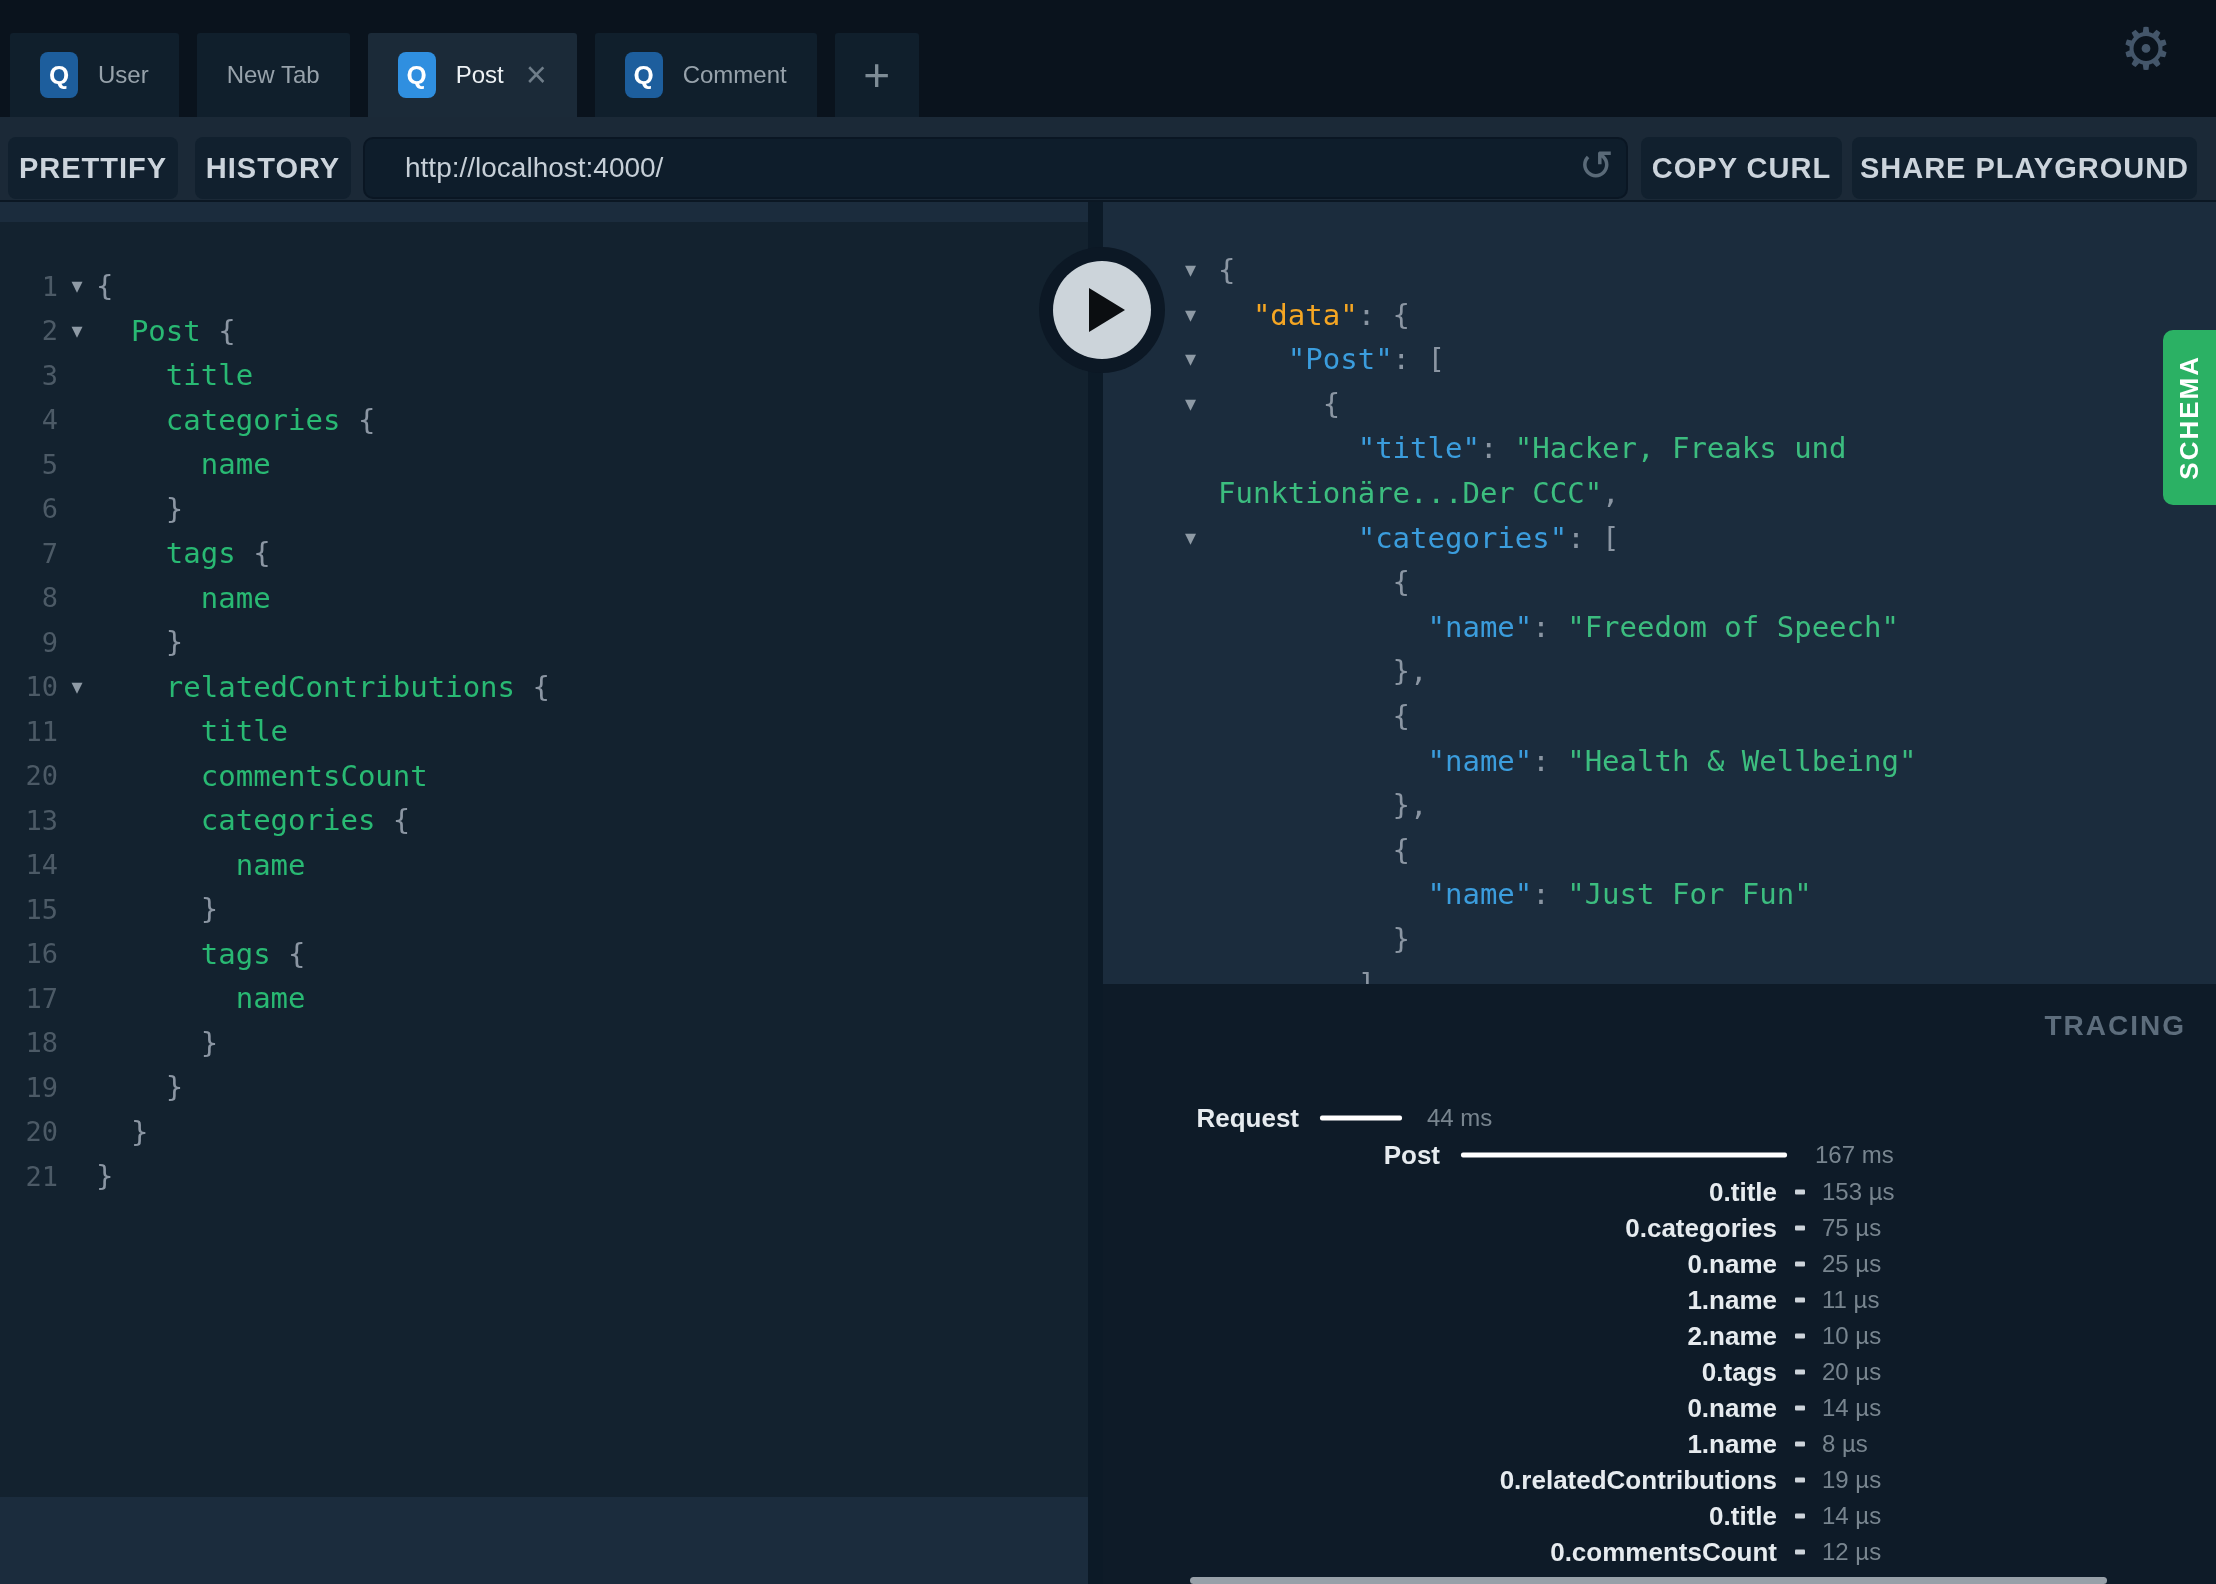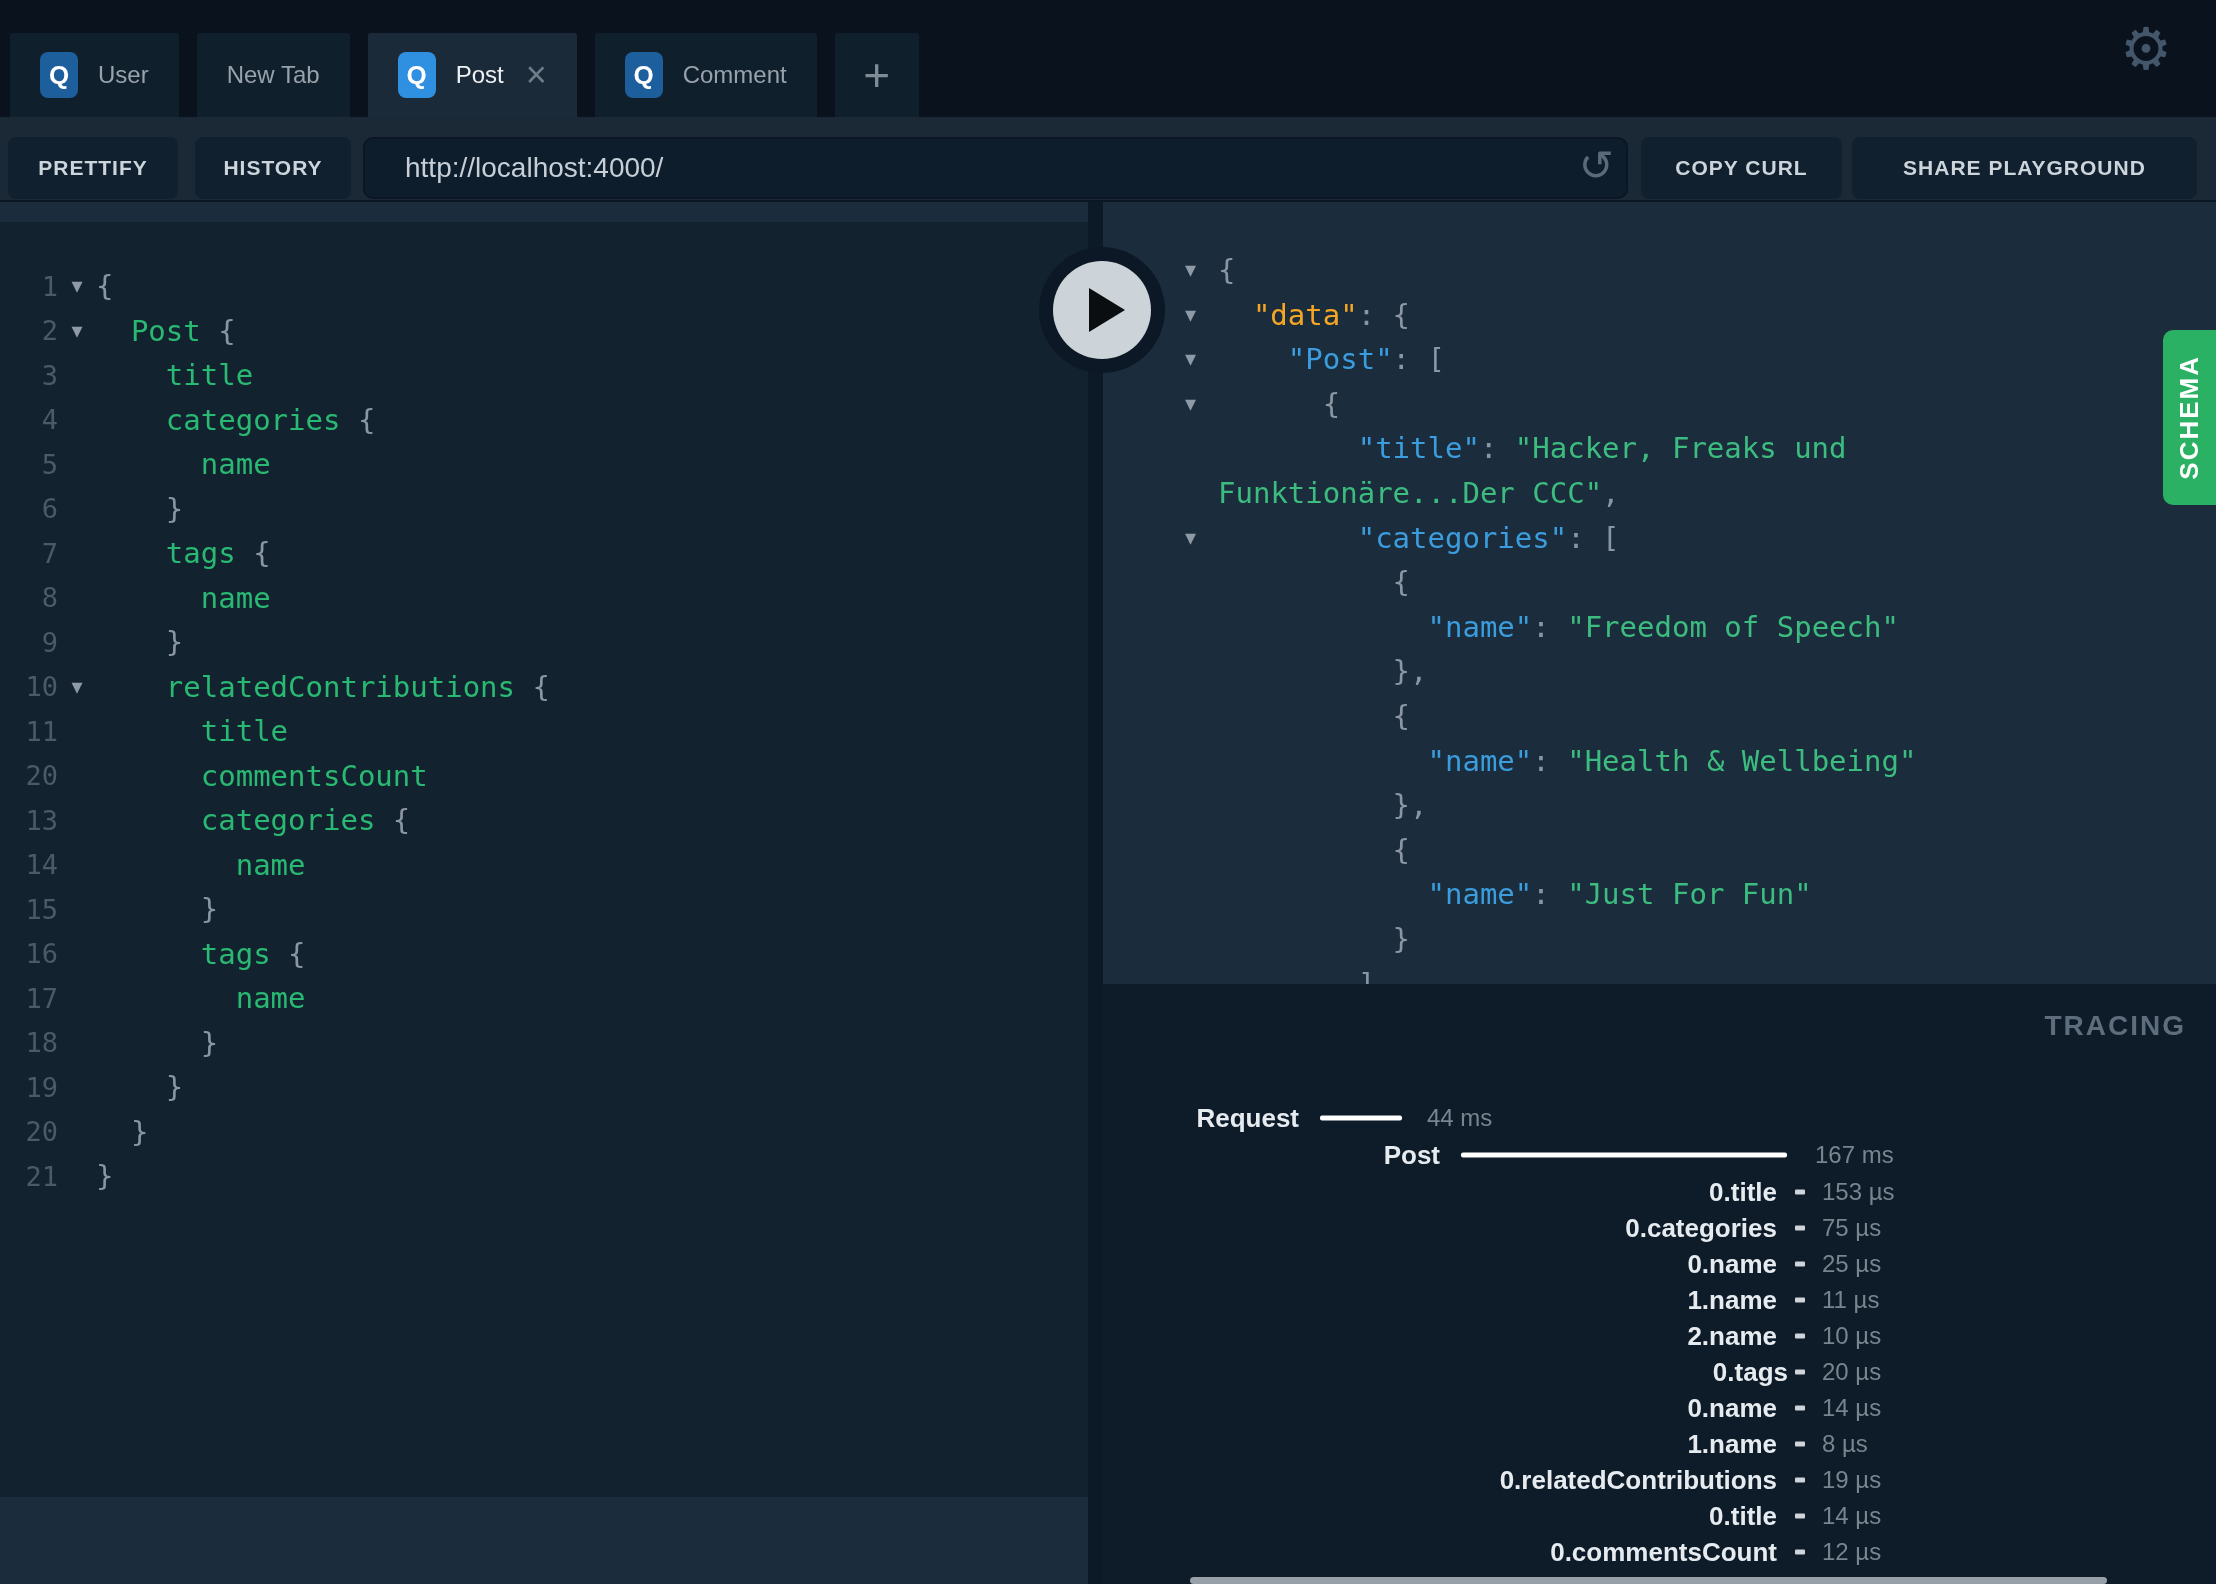--- a/index.html
+++ b/index.html
@@ -21,21 +21,21 @@
   .qbadge.qb-active { background:#2f8fe0; }
   .close-x { margin-left:22px; color:#6f7d89; font-size:36px; line-height:1; }
   .plus-tab { width:84px; display:flex; align-items:center; justify-content:center;
               background:#101f2c; border-radius:3px 3px 0 0; color:#7e8c96; font-size:46px; }
   .gear { position:absolute; right:44px; top:20px; font-size:58px; color:#44566a; line-height:1; cursor:pointer; }
   
   .toolbar { position:absolute; left:0; top:117px; width:2216px; height:85px;
              background:#1b2937; border-bottom:2px solid #0b1723; }
   .tbtn { position:absolute; top:20px; height:62px; background:#11202e; border-radius:8px;
           display:flex; align-items:center; justify-content:center;
-          color:#ccd4dc; font-size:21px; font-weight:600; letter-spacing:1px; cursor:pointer; }
+          color:#ccd4dc; font-size:29px; font-weight:600; letter-spacing:1px; cursor:pointer; }
   .btn-prettify { left:8px;    width:170px; }
   .btn-history  { left:195px;  width:156px; }
   .btn-copy     { left:1641px; width:201px; }
   .btn-share    { left:1852px; width:345px; }
   .url-wrap { position:absolute; left:363px; top:20px; width:1265px; height:62px; }
   .url-input { width:100%; height:100%; background:#0e1d2b; border:2px solid #0a1623; border-radius:10px;
                color:#c6cfd7; font-size:28px; font-family:"Liberation Sans", sans-serif;
                padding:0 32px 0 40px; outline:none; }
   .reload { position:absolute; right:14px; top:6px; font-size:42px; color:#5a6a78; line-height:1.1; cursor:pointer; }
   
@@ -340,21 +340,21 @@
             <span class="tr-label" style="right: 439px;">1.name</span>
             <span class="tr-dash" style="left: 692px;"></span>
             <span class="tr-value" style="left: 719px;">11 µs</span>
           </div>
           <div class="tr-row" style="top: 339px;">
             <span class="tr-label" style="right: 439px;">2.name</span>
             <span class="tr-dash" style="left: 692px;"></span>
             <span class="tr-value" style="left: 719px;">10 µs</span>
           </div>
           <div class="tr-row" style="top: 375px;">
-            <span class="tr-label" style="right: 428px;">0.tags</span>
+            <span class="tr-label" style="right: 439px;">0.tags</span>
             <span class="tr-dash" style="left: 692px;"></span>
             <span class="tr-value" style="left: 719px;">20 µs</span>
           </div>
           <div class="tr-row" style="top: 411px;">
             <span class="tr-label" style="right: 439px;">0.name</span>
             <span class="tr-dash" style="left: 692px;"></span>
             <span class="tr-value" style="left: 719px;">14 µs</span>
           </div>
           <div class="tr-row" style="top: 447px;">
             <span class="tr-label" style="right: 439px;">1.name</span>

